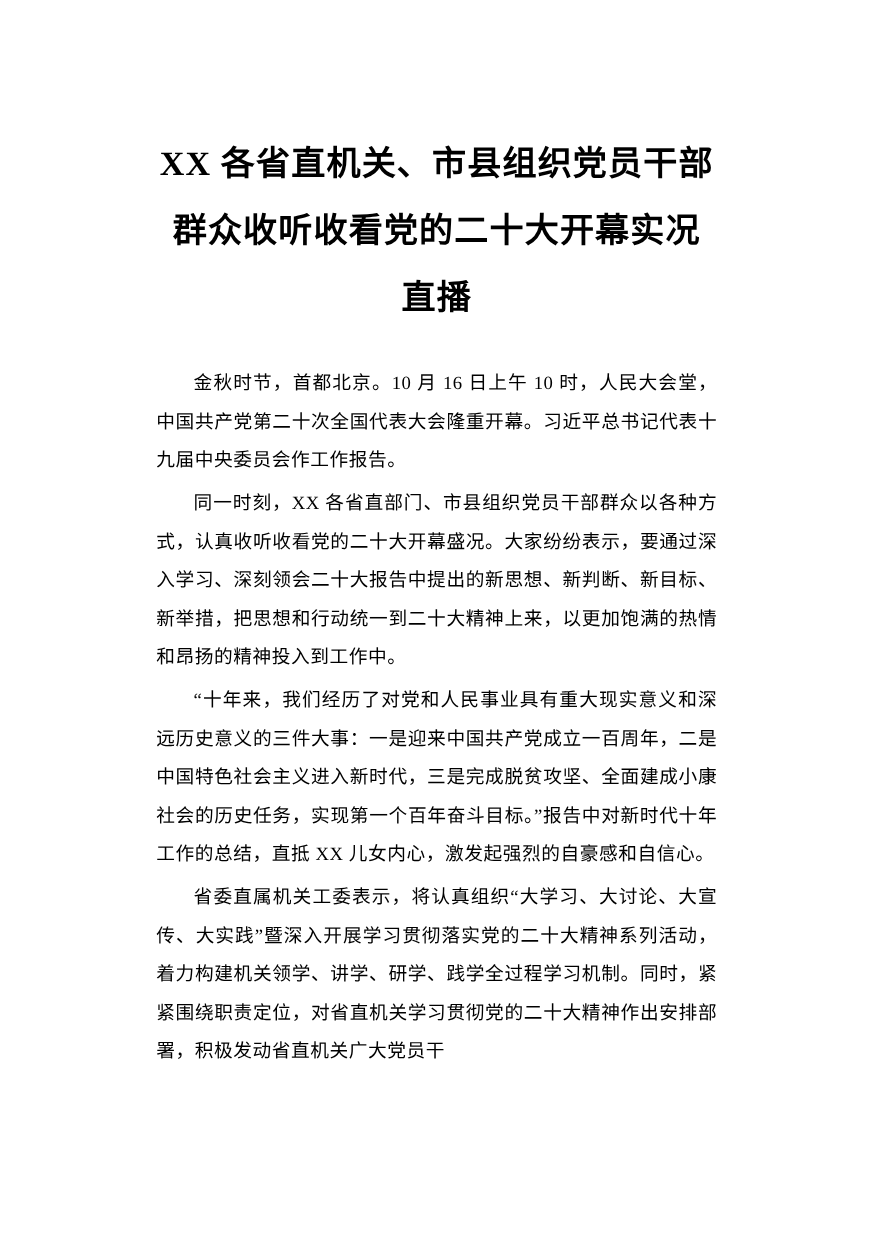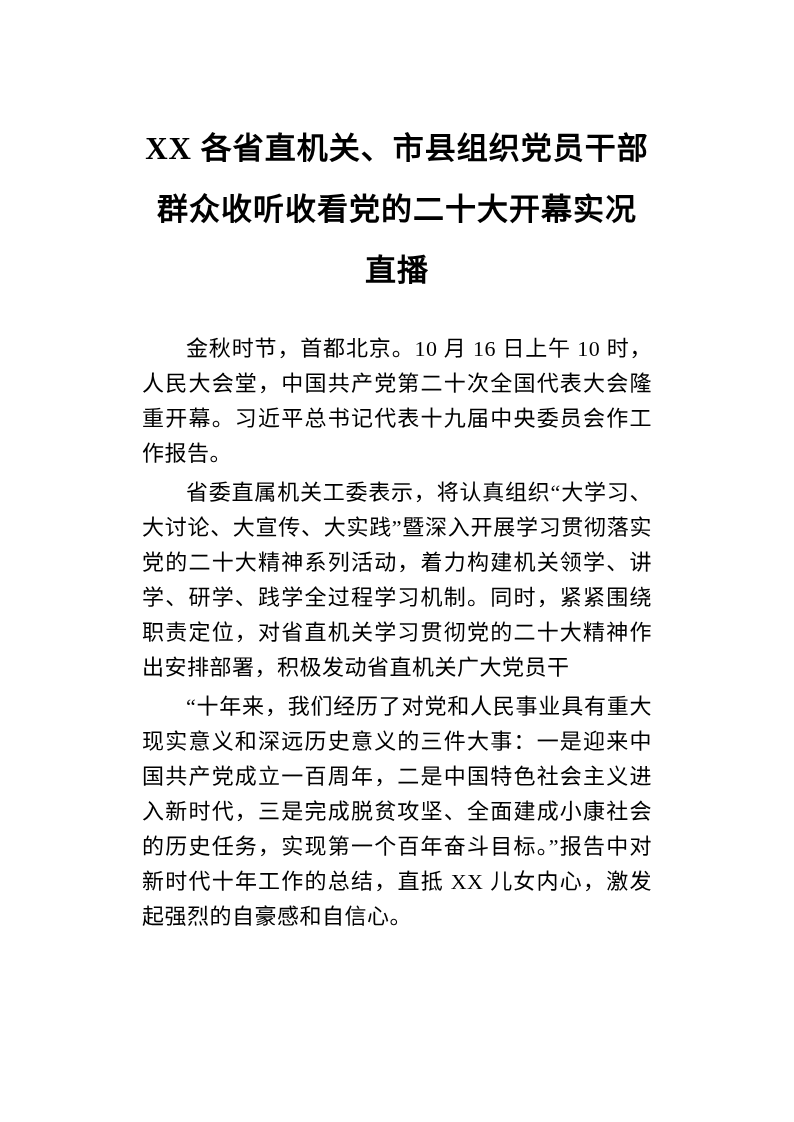--- a/index.html
+++ b/index.html
@@ -22,21 +22,21 @@
     font-family: "Liberation Serif", "DejaVu Serif", serif;
     font-weight: 700;
     font-size: 31px;
     line-height: 61px;
     text-align: center;
     letter-spacing: 1px;
     margin: 0 0 30px 0;
   }
   .body-para {
     font-family: "Liberation Serif", "DejaVu Serif", serif;
-    font-size: 22px;
+    font-size: 17px;
     line-height: 35px;
     text-align: justify;
     text-indent: 2em;
     letter-spacing: 0.5px;
     margin: 0 0 4px 0;
   }
   .section-heading {
     font-family: "Liberation Sans", "DejaVu Sans", sans-serif;
     font-weight: 700;
     font-size: 21.5px;
@@ -47,18 +47,19 @@
   }
 </style>
 </head>
 <body>
 
 <div class="page">
   <h1 class="doc-title">XX 各省直机关、市县组织党员干部群众收听收看党的二十大开幕实况直播</h1>
 
   <p class="body-para">金秋时节，首都北京。10 月 16 日上午 10 时，人民大会堂，中国共产党第二十次全国代表大会隆重开幕。习近平总书记代表十九届中央委员会作工作报告。</p>
 
+  <p class="body-para">同一时刻，XX 各省直部门、市县组织党员干部群众以各种方式，认真收听收看党的二十大开幕盛况。大家纷纷表示，要通过深入学习、深刻领会二十大报告中提出的新思想、新判断、新目标、新举措，把思想和行动统一到二十大精神上来，以更加饱满的热情和昂扬的精神投入到工作中。</p>
 
 
+  <p class="body-para">“十年来，我们经历了对党和人民事业具有重大现实意义和深远历史意义的三件大事：一是迎来中国共产党成立一百周年，二是中国特色社会主义进入新时代，三是完成脱贫攻坚、全面建成小康社会的历史任务，实现第一个百年奋斗目标。”报告中对新时代十年工作的总结，直抵 XX 儿女内心，激发起强烈的自豪感和自信心。</p>
+
   <p class="body-para">省委直属机关工委表示，将认真组织“大学习、大讨论、大宣传、大实践”暨深入开展学习贯彻落实党的二十大精神系列活动，着力构建机关领学、讲学、研学、践学全过程学习机制。同时，紧紧围绕职责定位，对省直机关学习贯彻党的二十大精神作出安排部署，积极发动省直机关广大党员干</p>
-
-  <p class="body-para">“十年来，我们经历了对党和人民事业具有重大现实意义和深远历史意义的三件大事：一是迎来中国共产党成立一百周年，二是中国特色社会主义进入新时代，三是完成脱贫攻坚、全面建成小康社会的历史任务，实现第一个百年奋斗目标。”报告中对新时代十年工作的总结，直抵 XX 儿女内心，激发起强烈的自豪感和自信心。</p>
 </div>
 
 </body></html>

